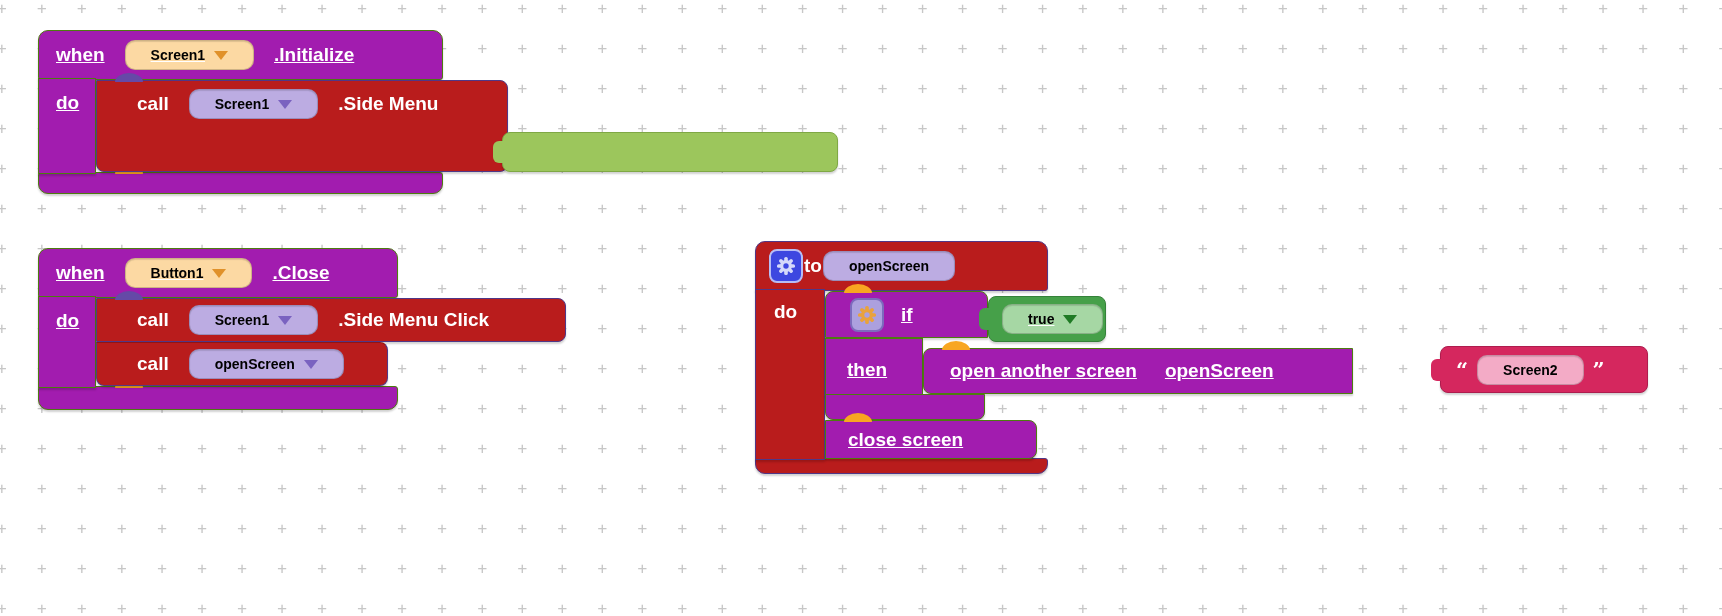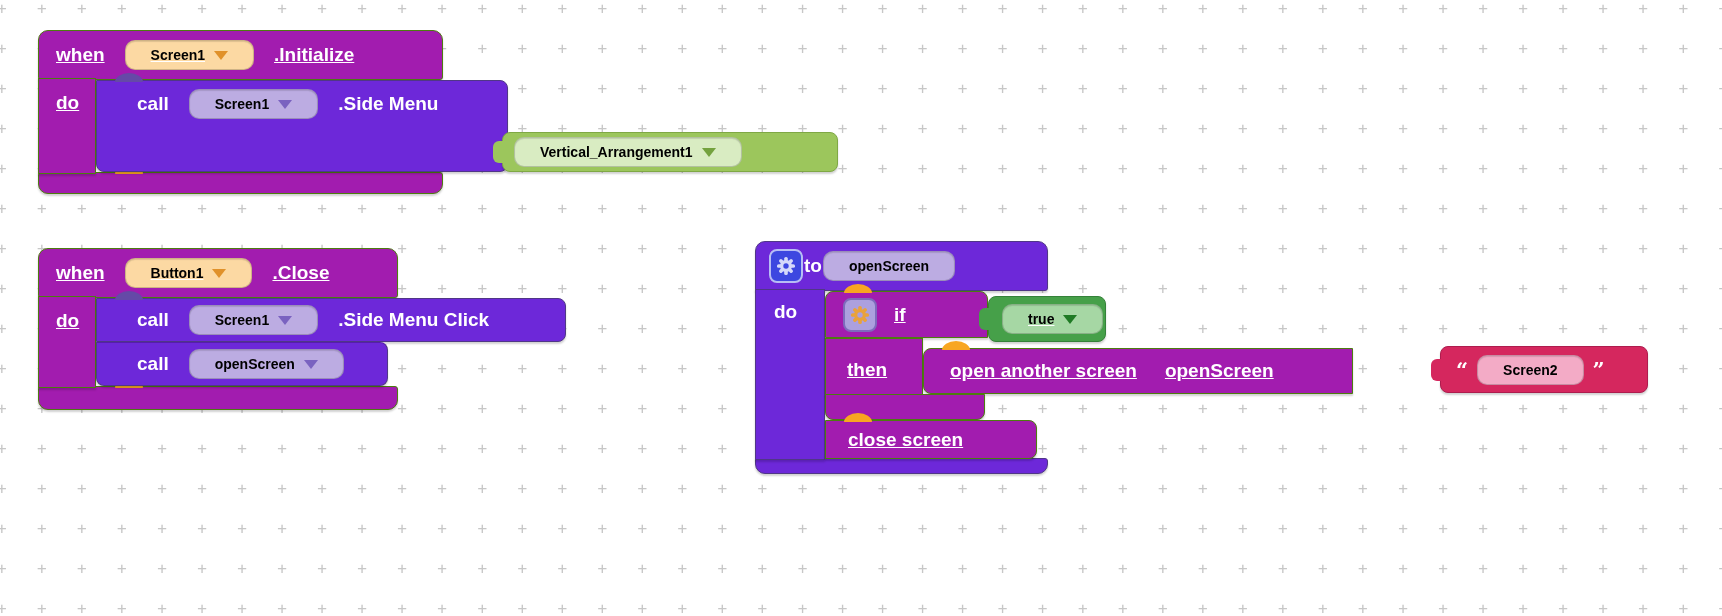--- a/index.html
+++ b/index.html
@@ -13,21 +13,21 @@
     font-family:"DejaVu Sans Mono",monospace;font-size:16px;
     letter-spacing:30.4px;line-height:40px;color:#c7c7c7;
     white-space:pre;user-select:none;pointer-events:none;
   }
   .piece{
     position:absolute;box-sizing:border-box;display:flex;align-items:center;
     color:#fff;font-weight:bold;font-size:19px;
     box-shadow:0 2px 2px rgba(0,0,0,0.18);
   }
   .orange{background:#a21caf;border:1px solid #4d7c0f;text-decoration:underline;}
-  .purple{background:#6d28d9;border:1px solid #503787;}
+  .purple{background:#b91c1c;border:1px solid #503787;}
   .cgreen{background:#9CC65C;border:1px solid #7fa845;}
   .lgreen{background:#46A049;border:1px solid #35823a;text-decoration:underline;}
   .pink{background:#D5275E;border:1px solid #ae1c4e;}
 
   .pill{
     display:inline-flex;align-items:center;gap:9px;
     border-radius:10px;padding:3px 25px;color:#000;
     font-weight:bold;font-size:14px;line-height:22px;
     border:1px solid rgba(0,0,0,0.18);
     box-shadow:inset 0 1px 1px rgba(0,0,0,0.12);
@@ -83,21 +83,21 @@
   #hdrB{left:38px;top:248px;width:360px;height:50px;border-radius:10px 10px 3px 3px;padding-left:17px;gap:20px;}
   #colB{left:38px;top:296px;width:58px;height:92px;align-items:flex-start;padding:13px 0 0 17px;}
   #stB1{left:96px;top:298px;width:470px;height:44px;border-radius:0 8px 8px 0;gap:20px;padding-left:40px;}
   #stB2{left:96px;top:342px;width:292px;height:44px;border-radius:0 8px 8px 8px;gap:20px;padding-left:40px;border-top:1px solid rgba(0,0,0,0.22);}
   #barB{left:38px;top:386px;width:360px;height:24px;border-radius:3px 3px 10px 10px;}
 
   
   #hdrC{left:755px;top:241px;width:293px;height:50px;border-radius:10px 10px 3px 0;padding-left:13px;gap:1px;}
   #colC{left:755px;top:289px;width:70px;height:171px;align-items:flex-start;padding:11px 0 0 18px;}
   #barC{left:755px;top:458px;width:293px;height:16px;border-radius:0 3px 10px 10px;}
-  #ifHdr{left:825px;top:291px;width:163px;height:47px;border-radius:8px 8px 0 0;padding-left:17px;gap:17px;}
+  #ifHdr{left:825px;top:291px;width:163px;height:47px;border-radius:8px 8px 0 0;padding-left:24px;gap:17px;}
   #valTrue{left:988px;top:296px;width:118px;height:46px;border-radius:8px;padding-left:13px;}
   #thenCol{left:825px;top:338px;width:98px;height:58px;align-items:flex-start;padding:20px 0 0 21px;}
   #stOpen{left:923px;top:348px;width:430px;height:46px;border-radius:8px 0 0 8px;gap:28px;padding-left:26px;}
   #valText{left:1440px;top:346px;width:208px;height:47px;border-radius:8px;gap:9px;padding-left:15px;}
   #ifBar{left:825px;top:394px;width:160px;height:26px;border-radius:0 0 8px 8px;}
   #stClose{left:825px;top:420px;width:212px;height:39px;border-radius:0 8px 8px 0;padding-left:22px;}
 </style>
 </head>
 <body>
 
@@ -140,24 +140,20 @@
       <span>call</span>
       <span class="pill pill-purple">
         <span>Screen1</span>
         <i class="arr arr-purple"></i>
       </span>
       <span>.Side Menu</span>
     </div>
   </div>
   <div class="piece cgreen" id="valA">
     <i class="tab cgreen-t" style="top:8px"></i>
-    <span class="pill pill-cgreen">
-      <span>Vertical_Arrangement1</span>
-      <i class="arr arr-cgreen"></i>
-    </span>
   </div>
 
   <div class="piece orange" id="barB">
     <i class="hump orange-h" style="left:76px"></i>
   </div>
   <div class="piece orange" id="hdrB">
     <span>when</span>
     <span class="pill pill-orange">
       <span>Button1</span>
       <i class="arr arr-orange"></i>

